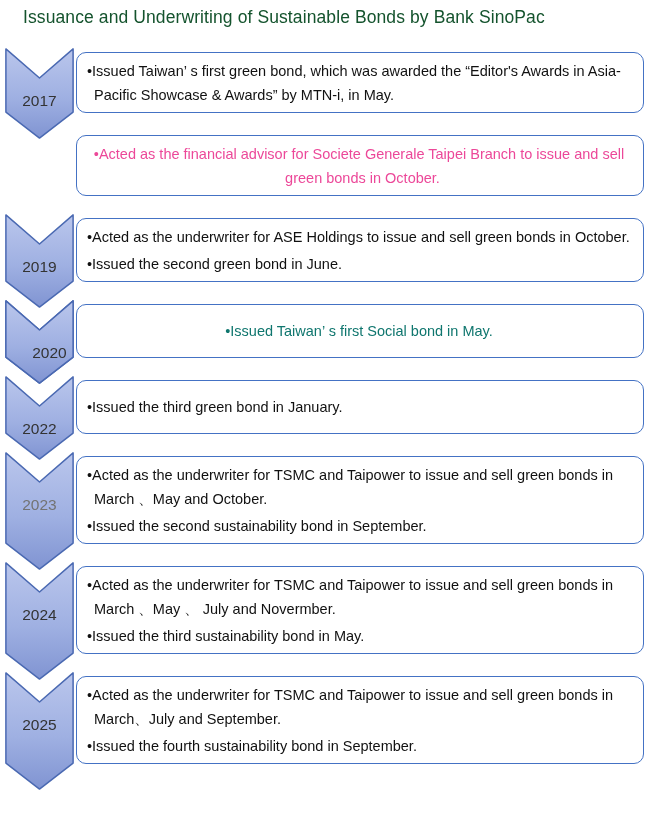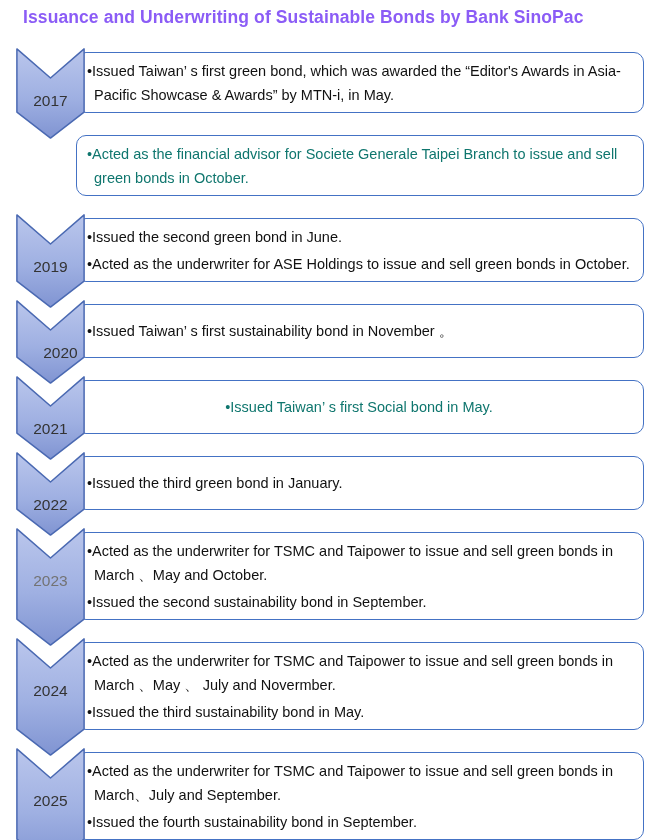--- a/index.html
+++ b/index.html
@@ -5,32 +5,32 @@
   * { margin: 0; padding: 0; box-sizing: border-box; }
   html, body { background: #ffffff; }
   body {
     width: 659px; height: 840px; overflow: hidden;
     font-family: "Liberation Sans", sans-serif;
     position: relative;
   }
   .page-title {
     margin: 7px 0 0 23px;
     font-size: 17.5px;
-    font-weight: bold;
-    color: #8b5cf6;
+    font-weight: normal;
+    color: #14532d;
     letter-spacing: 0.1px;
   }
   #timeline { margin-top: 24px; }
   .row {
     position: relative;
     margin: 0 15px 22px 0;
   }
   .chev {
     position: absolute;
-    left: 16px; top: -4px; bottom: -26px;
+    left: 5px; top: -4px; bottom: -26px;
     width: 69px;
   }
   .chev svg { display: block; }
   .year {
     position: absolute;
     top: 44px; left: 0;
     width: 100%;
     text-align: center;
     font-size: 15.5px;
     color: #333333;
@@ -75,59 +75,56 @@
           <polygon points="0.9,0.9 34.5,30 68.1,0.9 68.1,64.1 34.5,90.1 0.9,64.1" fill="url(#grad0)" stroke="#4a69b2" stroke-width="1.5" stroke-linejoin="round"></polygon>
         </svg>
       <span class="year" style="color: rgb(51, 51, 51);">2017</span>
     </div>
     <div class="box" style="border-color: rgb(68, 114, 196);">
         <div class="bullet" style="color: rgb(17, 17, 17);">•Issued Taiwan’ s first green bond, which was awarded the “Editor's Awards in Asia-Pacific Showcase &amp; Awards” by MTN-i, in May.</div>
       </div>
   </div>
     <div class="row" style="z-index: 99;">
     <div class="box" style="border-color: rgb(68, 114, 196);">
-        <div class="bullet" style="color: #0f766e;">•Acted as the financial advisor for Societe Generale Taipei Branch to issue and sell green bonds in October.</div>
+        <div class="bullet" style="color: #ec4899; text-align: center;">•Acted as the financial advisor for Societe Generale Taipei Branch to issue and sell green bonds in October.</div>
       </div>
   </div>
     <div class="row" style="z-index: 98;">
     <div class="chev">
         <svg width="69" height="94" viewBox="0 0 69 94">
           <defs>
             <linearGradient id="grad2" x1="0" y1="0" x2="0" y2="1">
               <stop offset="0" stop-color="#bac6ec"></stop>
               <stop offset="0.55" stop-color="#9fb0e2"></stop>
               <stop offset="1" stop-color="#8094d2"></stop>
             </linearGradient>
           </defs>
           <polygon points="0.9,0.9 34.5,30 68.1,0.9 68.1,67.1 34.5,93.1 0.9,67.1" fill="url(#grad2)" stroke="#4a69b2" stroke-width="1.5" stroke-linejoin="round"></polygon>
         </svg>
       <span class="year" style="color: rgb(51, 51, 51);">2019</span>
     </div>
     <div class="box" style="border-color: rgb(68, 114, 196);">
+        <div class="bullet" style="color: rgb(17, 17, 17);">•Acted as the underwriter for ASE Holdings to issue and sell green bonds in October.</div>
         <div class="bullet" style="color: rgb(17, 17, 17);">•Issued the second green bond in June.</div>
-        <div class="bullet" style="color: rgb(17, 17, 17);">•Acted as the underwriter for ASE Holdings to issue and sell green bonds in October.</div>
       </div>
   </div>
     <div class="row" style="z-index: 97;">
     <div class="chev">
         <svg width="69" height="84" viewBox="0 0 69 84">
           <defs>
             <linearGradient id="grad3" x1="0" y1="0" x2="0" y2="1">
               <stop offset="0" stop-color="#bac6ec"></stop>
               <stop offset="0.55" stop-color="#9fb0e2"></stop>
               <stop offset="1" stop-color="#8094d2"></stop>
             </linearGradient>
           </defs>
           <polygon points="0.9,0.9 34.5,30 68.1,0.9 68.1,57.1 34.5,83.1 0.9,57.1" fill="url(#grad3)" stroke="#4a69b2" stroke-width="1.5" stroke-linejoin="round"></polygon>
         </svg>
       <span class="year" style="color: rgb(51, 51, 51); padding-left: 20px;">2020</span>
     </div>
-    <div class="box" style="border-color: rgb(68, 114, 196);">
-        <div class="bullet" style="color: rgb(17, 17, 17);">•Issued Taiwan’ s first sustainability bond in November 。</div>
-      </div>
   </div>
     <div class="row" style="z-index: 96;">
     <div class="chev">
         <svg width="69" height="84" viewBox="0 0 69 84">
           <defs>
             <linearGradient id="grad4" x1="0" y1="0" x2="0" y2="1">
               <stop offset="0" stop-color="#bac6ec"></stop>
               <stop offset="0.55" stop-color="#9fb0e2"></stop>
               <stop offset="1" stop-color="#8094d2"></stop>
             </linearGradient>

